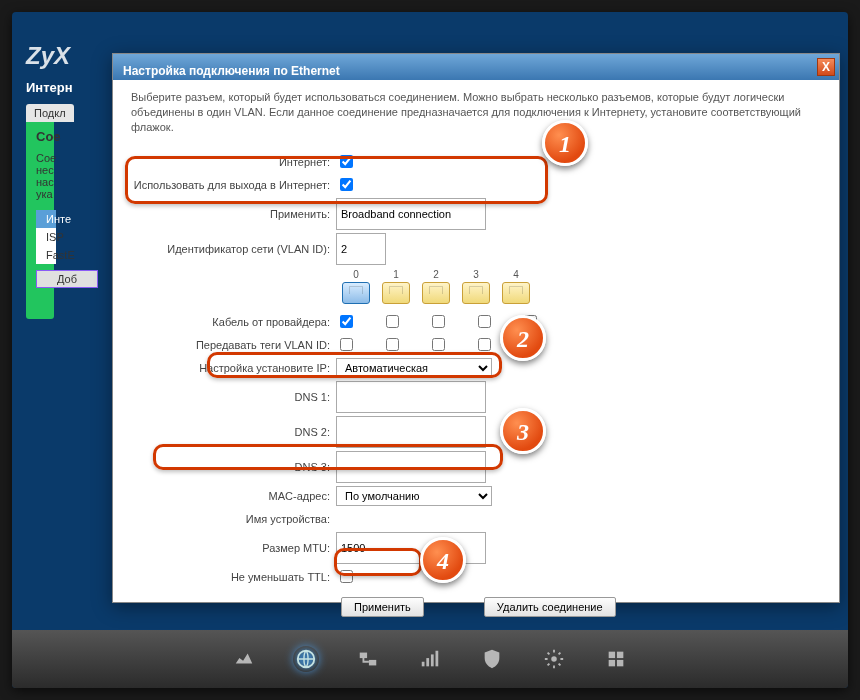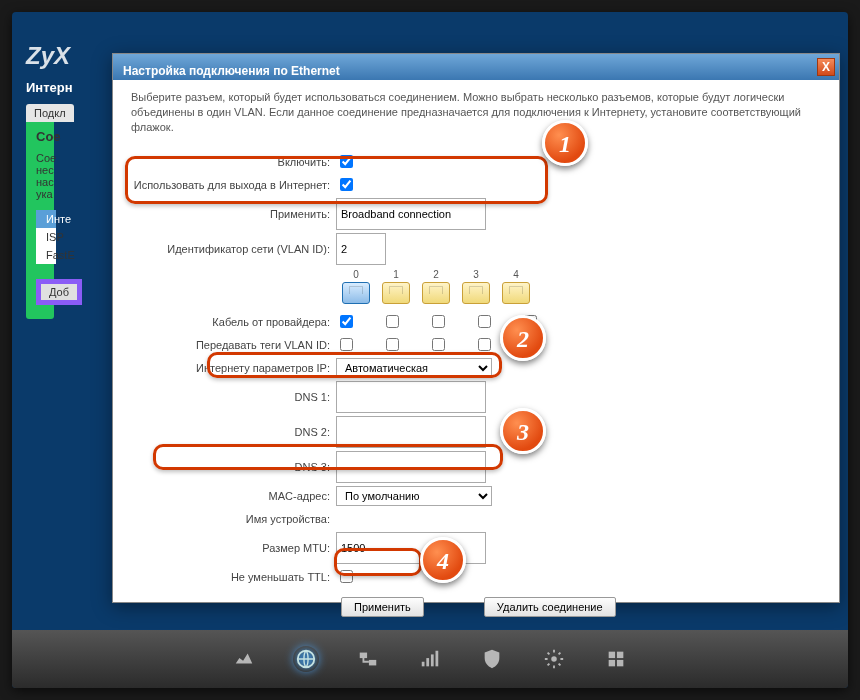--- a/index.html
+++ b/index.html
@@ -31,21 +31,21 @@
   .bg-logo { font: italic bold 24px Arial; color:#fff; opacity:0.85; }
   .bg-nav { margin-top: 10px; font-size: 13px; font-weight:bold; color:#fff; }
   .bg-tabs { margin-top: 12px; }
   .bg-tabs span { background:#e6e6e6; color:#333; padding:3px 8px; border-radius:3px 3px 0 0; font-size:11px;}
   .bg-card {
     background:#22c55e; color:#333; border-radius:3px; margin-top:0px;
     padding:10px; width: 28px; height: 200px; text-align: center;
   }
   .bg-section { background:#5a9fd8; color:#fff; padding:3px 10px; margin-top:8px; font-size:11px; }
   .bg-row { background:#fff; color:#333; padding:3px 10px; font-size:11px; }
-  .bg-btn { background:#e0e0e0; border:5px solid #8b5cf6; padding:2px 8px; display:inline-block; margin-top:15px; font-size:11px;}
+  .bg-btn { background:#e0e0e0; border:1px solid #8b5cf6; padding:2px 20px; display:inline-block; margin-top:6px; font-size:11px;}
   .modal {
     position: absolute;
     left: 100px; top: 41px;
     width: 728px; height: 550px;
     background: #fff;
     border: 1px solid #888;
     box-shadow: 0 4px 18px rgba(0,0,0,0.4);
   }
   .modal-title {
     position: relative;
@@ -195,21 +195,21 @@
     <div class="modal-title">
       <span>Настройка подключения по Ethernet</span>
       <div class="close-btn">
         <span>X</span>
       </div>
     </div>
     <div class="modal-body">
       <div class="intro">Выберите разъем, который будет использоваться соединением. Можно выбрать несколько разъемов, которые будут логически объединены в один VLAN. Если данное соединение предназначается для подключения к Интернету, установите соответствующий флажок.</div>
 
       <div class="form-row">
-        <div class="form-label">Включить:</div>
+        <div class="form-label">Интернет:</div>
         <div class="form-ctrl"><input type="checkbox" checked="" style=""></div>
       </div>
       <div class="form-row">
         <div class="form-label">Использовать для выхода в Интернет:</div>
         <div class="form-ctrl"><input type="checkbox" checked="" style=""></div>
       </div>
       <div class="form-row">
         <div class="form-label">Применить:</div>
         <div class="form-ctrl"><input type="text" class="w-md" value="Broadband connection" style=""></div>
       </div>
@@ -241,21 +241,21 @@
         <div class="form-ctrl check-row">
           <input type="checkbox" style="">
           <input type="checkbox" style="">
           <input type="checkbox" style="">
           <input type="checkbox" style="">
           <input type="checkbox" style="">
         </div>
       </div>
 
       <div class="form-row">
-        <div class="form-label">Интернету параметров IP:</div>
+        <div class="form-label">Настройка установите IP:</div>
         <div class="form-ctrl"><select style="width:156px;"><option>Автоматическая</option></select></div>
       </div>
       <div class="form-row">
         <div class="form-label">DNS 1:</div>
         <div class="form-ctrl"><input type="text" class="w-md" style=""></div>
       </div>
       <div class="form-row">
         <div class="form-label">DNS 2:</div>
         <div class="form-ctrl"><input type="text" class="w-md" style=""></div>
       </div>

